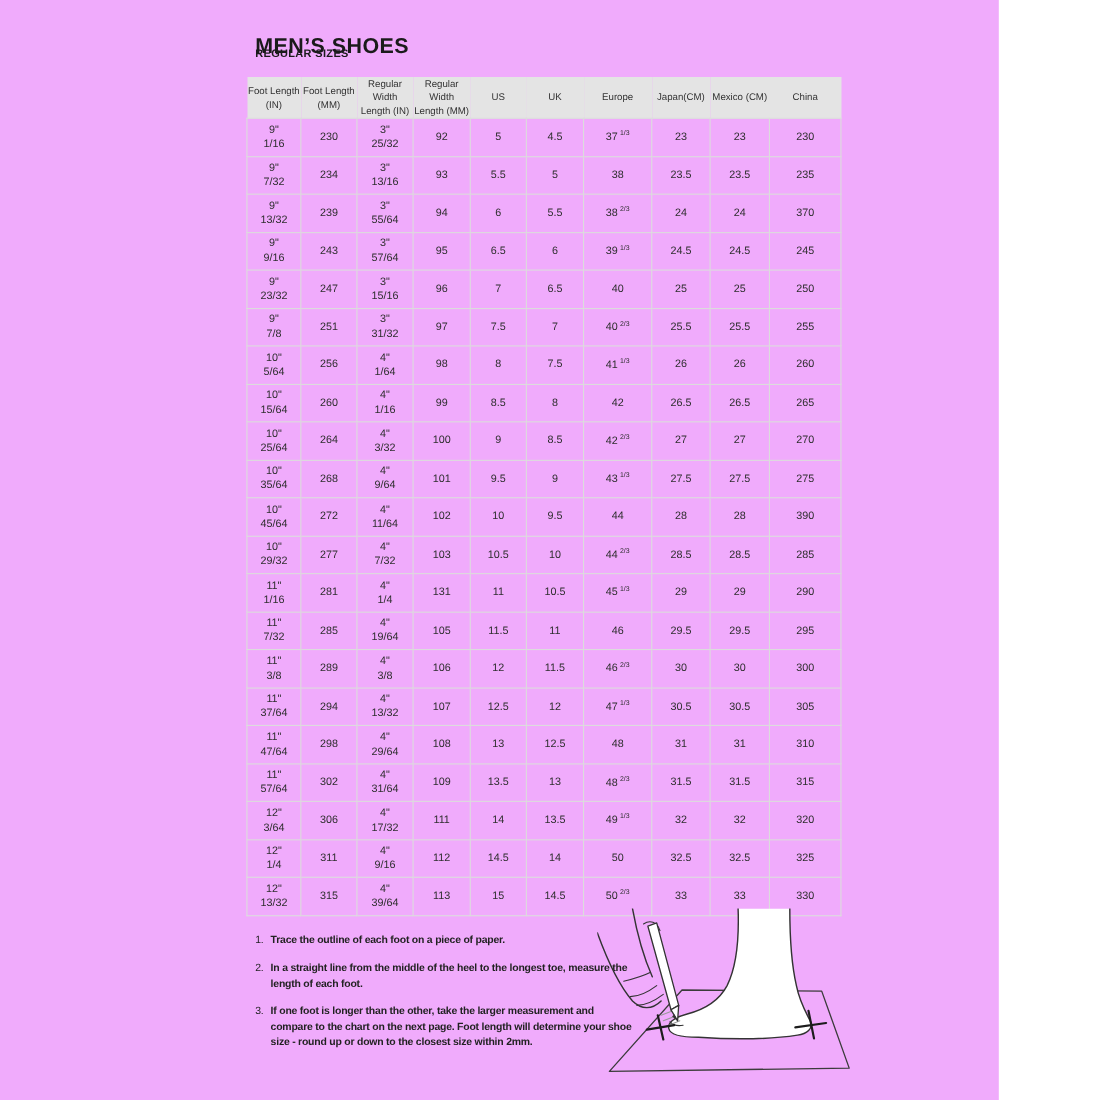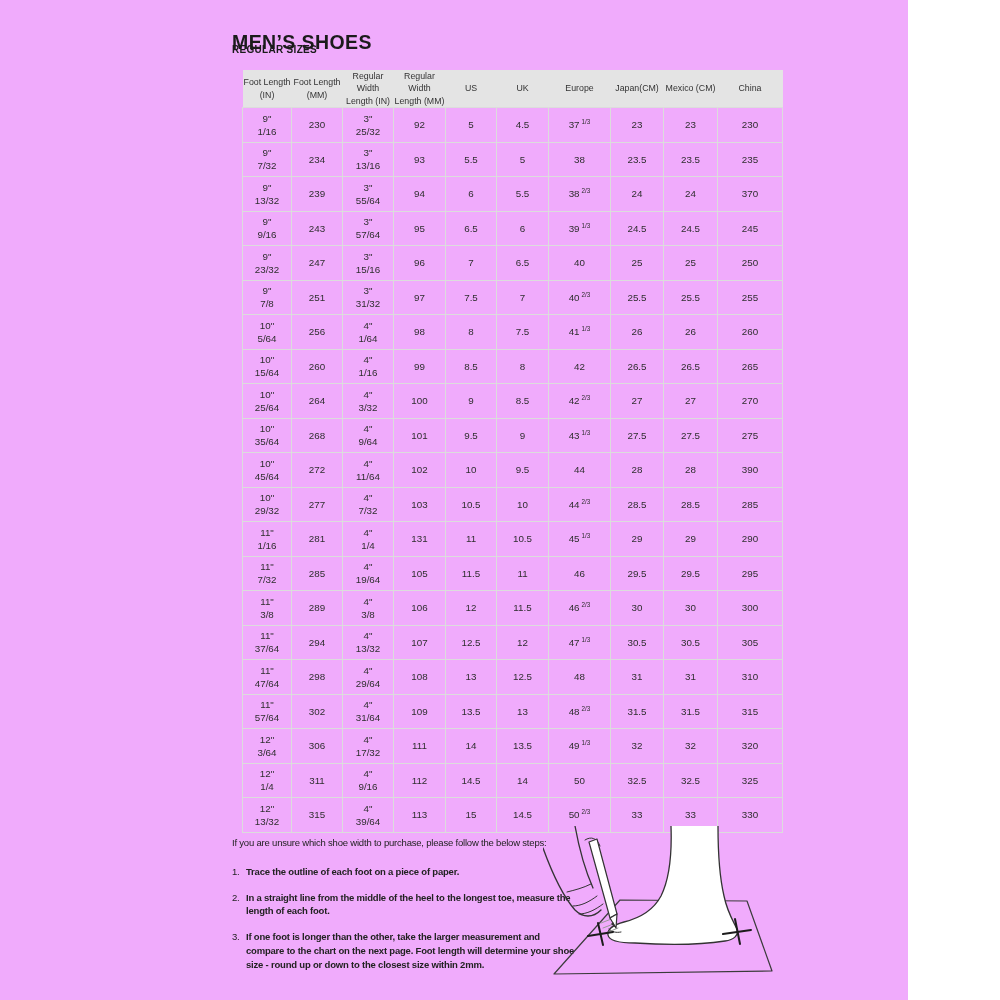--- a/index.html
+++ b/index.html
@@ -4,21 +4,21 @@
 <style>
   html,body{margin:0;padding:0;background:#fff;}
   body{width:1000px;height:1000px;font-family:"Liberation Sans",sans-serif;color:#2e2e2e;}
   .page{position:relative;width:908px;height:1000px;overflow:hidden;background:#f0abfc;}
 
   .title{position:absolute;left:232px;top:18px;font-size:19.5px;font-weight:700;
          letter-spacing:.4px;color:#1b1b1b;}
   .subtitle{position:absolute;left:232px;top:44px;font-size:10px;font-weight:700;
          letter-spacing:.3px;color:#1b1b1b;}
 
-  table.size{position:absolute;left:242px;top:70px;width:540px;border-collapse:collapse;
+  table.size{position:absolute;left:224px;top:70px;width:540px;border-collapse:collapse;
          table-layout:fixed;}
   table.size thead th{background:#e4e4e4;height:37px;font-size:8.8px;font-weight:400;
          text-align:center;vertical-align:middle;white-space:pre-line;line-height:1.4;
          padding:0 1px;color:#333;border:none;}
   table.size tbody td{height:33.5px;border:1px solid #dcdcdc;font-size:9.8px;
          text-align:center;vertical-align:middle;white-space:pre-line;line-height:1.35;
          color:#2e2e2e;padding:0 1px;}
   table.size tbody td sup{font-size:6.3px;vertical-align:super;margin-left:2px;}
 
   .howto{position:absolute;left:232px;top:836px;width:348px;font-size:9.5px;
@@ -362,21 +362,20 @@
           <td>14.5</td>
           <td>50<sup>2/3</sup></td>
           <td>33</td>
           <td>33</td>
           <td>330</td>
         </tr>
       </tbody>
   </table>
 
   <section class="howto">
-    <p>If you are unsure which shoe width to purchase, please follow the below steps:</p>
     <div id="steps">
         <div class="step">
           <span class="num">1.</span>
           <span class="txt">Trace the outline of each foot on a piece of paper.</span>
         </div>
         <div class="step">
           <span class="num">2.</span>
           <span class="txt">In a straight line from the middle of the heel to the longest toe, measure the length of each foot.</span>
         </div>
         <div class="step">

